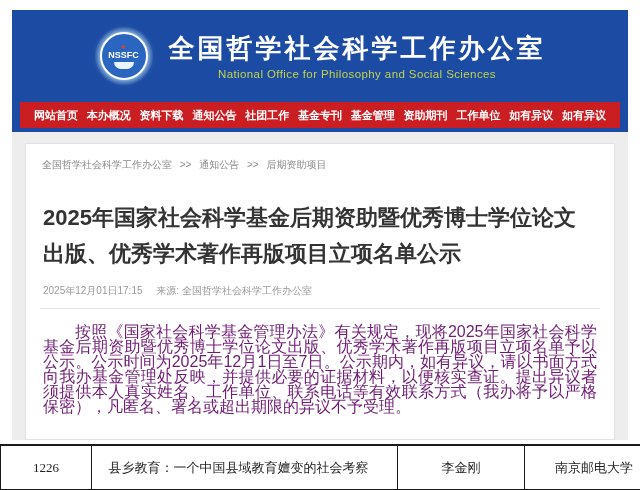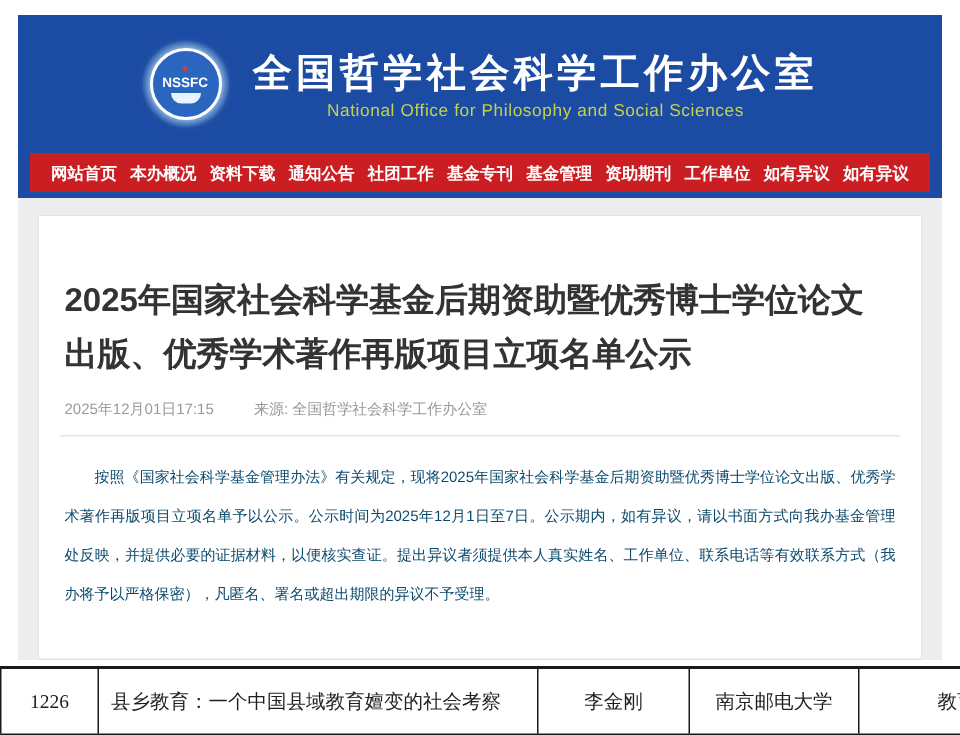--- a/index.html
+++ b/index.html
@@ -32,34 +32,34 @@
 
   
   .content{background:#ededed;padding:11px 13px 0;height:297px;box-sizing:content-box}
   .card{background:#fff;border:1px solid #e2e2e2;height:297px;box-sizing:border-box;
     padding:10px 14px;overflow:hidden}
   .breadcrumb{font-size:10px;color:#8a8a8a;margin:4px 2px 12px}
   .breadcrumb a{color:#8a8a8a;text-decoration:none;cursor:pointer}
   .breadcrumb .sep{margin:0 5px;color:#8a8a8a}
   .article-title{font-size:22px;line-height:36px;color:#333;font-weight:bold;margin:28px 3px 0}
   .meta{font-size:10px;color:#999;margin:12px 3px 0}
-  .meta .date{margin-right:24px}
+  .meta .date{margin-right:11px}
   .divider{border:none;border-top:1px solid #e6e6e6;margin:10px 0 0}
-  .body-text{font-size:10px;color:#0c4a6e;line-height:26px;text-align:justify;
+  .body-text{font-size:16px;color:#701a75;line-height:15px;text-align:justify;
     text-indent:2em;margin:15px 3px 0}
 
   
   .table-strip{margin:4px 0 0 -12px;width:640px}
   .table-strip table{border-collapse:collapse;width:640px;table-layout:fixed;
     font-family:"Liberation Serif","DejaVu Serif",serif;font-size:13px;color:#1f1f1f;
     border-top:2px solid #1a1a1a;border-bottom:2px solid #1a1a1a}
   .table-strip td{border:1px solid #1a1a1a;height:43px;text-align:center;
-    padding:0 7px;overflow:hidden;white-space:nowrap}
+    padding:0 20px;overflow:hidden;white-space:nowrap}
   td.c-no{width:50px}
-  td.c-title{width:277px;text-align:left;padding-left:8px}
+  td.c-title{width:277px;text-align:center;padding-left:8px}
   td.c-author{width:86px}
   td.c-inst{width:98px}
   td.c-disc{width:129px}
 </style>
 </head>
 <body>
 
 <div class="page">
 
   <div class="site-header">
@@ -88,20 +88,27 @@
       <a>资助期刊</a>
       <a>工作单位</a>
       <a>如有异议</a>
       <a>如有异议</a>
     </nav>
   </div>
 
   <div class="content">
     <div class="card">
 
+      <div class="breadcrumb">
+        <a>全国哲学社会科学工作办公室</a>
+        <span class="sep">&gt;&gt;</span>
+        <a>通知公告</a>
+        <span class="sep">&gt;&gt;</span>
+        <span>后期资助项目</span>
+      </div>
 
       <h1 class="article-title">2025年国家社会科学基金后期资助暨优秀博士学位论文出版、优秀学术著作再版项目立项名单公示</h1>
 
       <div class="meta">
         <span class="date">2025年12月01日17:15</span>
         <span class="src-label">来源:</span>
         <span class="src">全国哲学社会科学工作办公室</span>
       </div>
 
       <hr class="divider">

